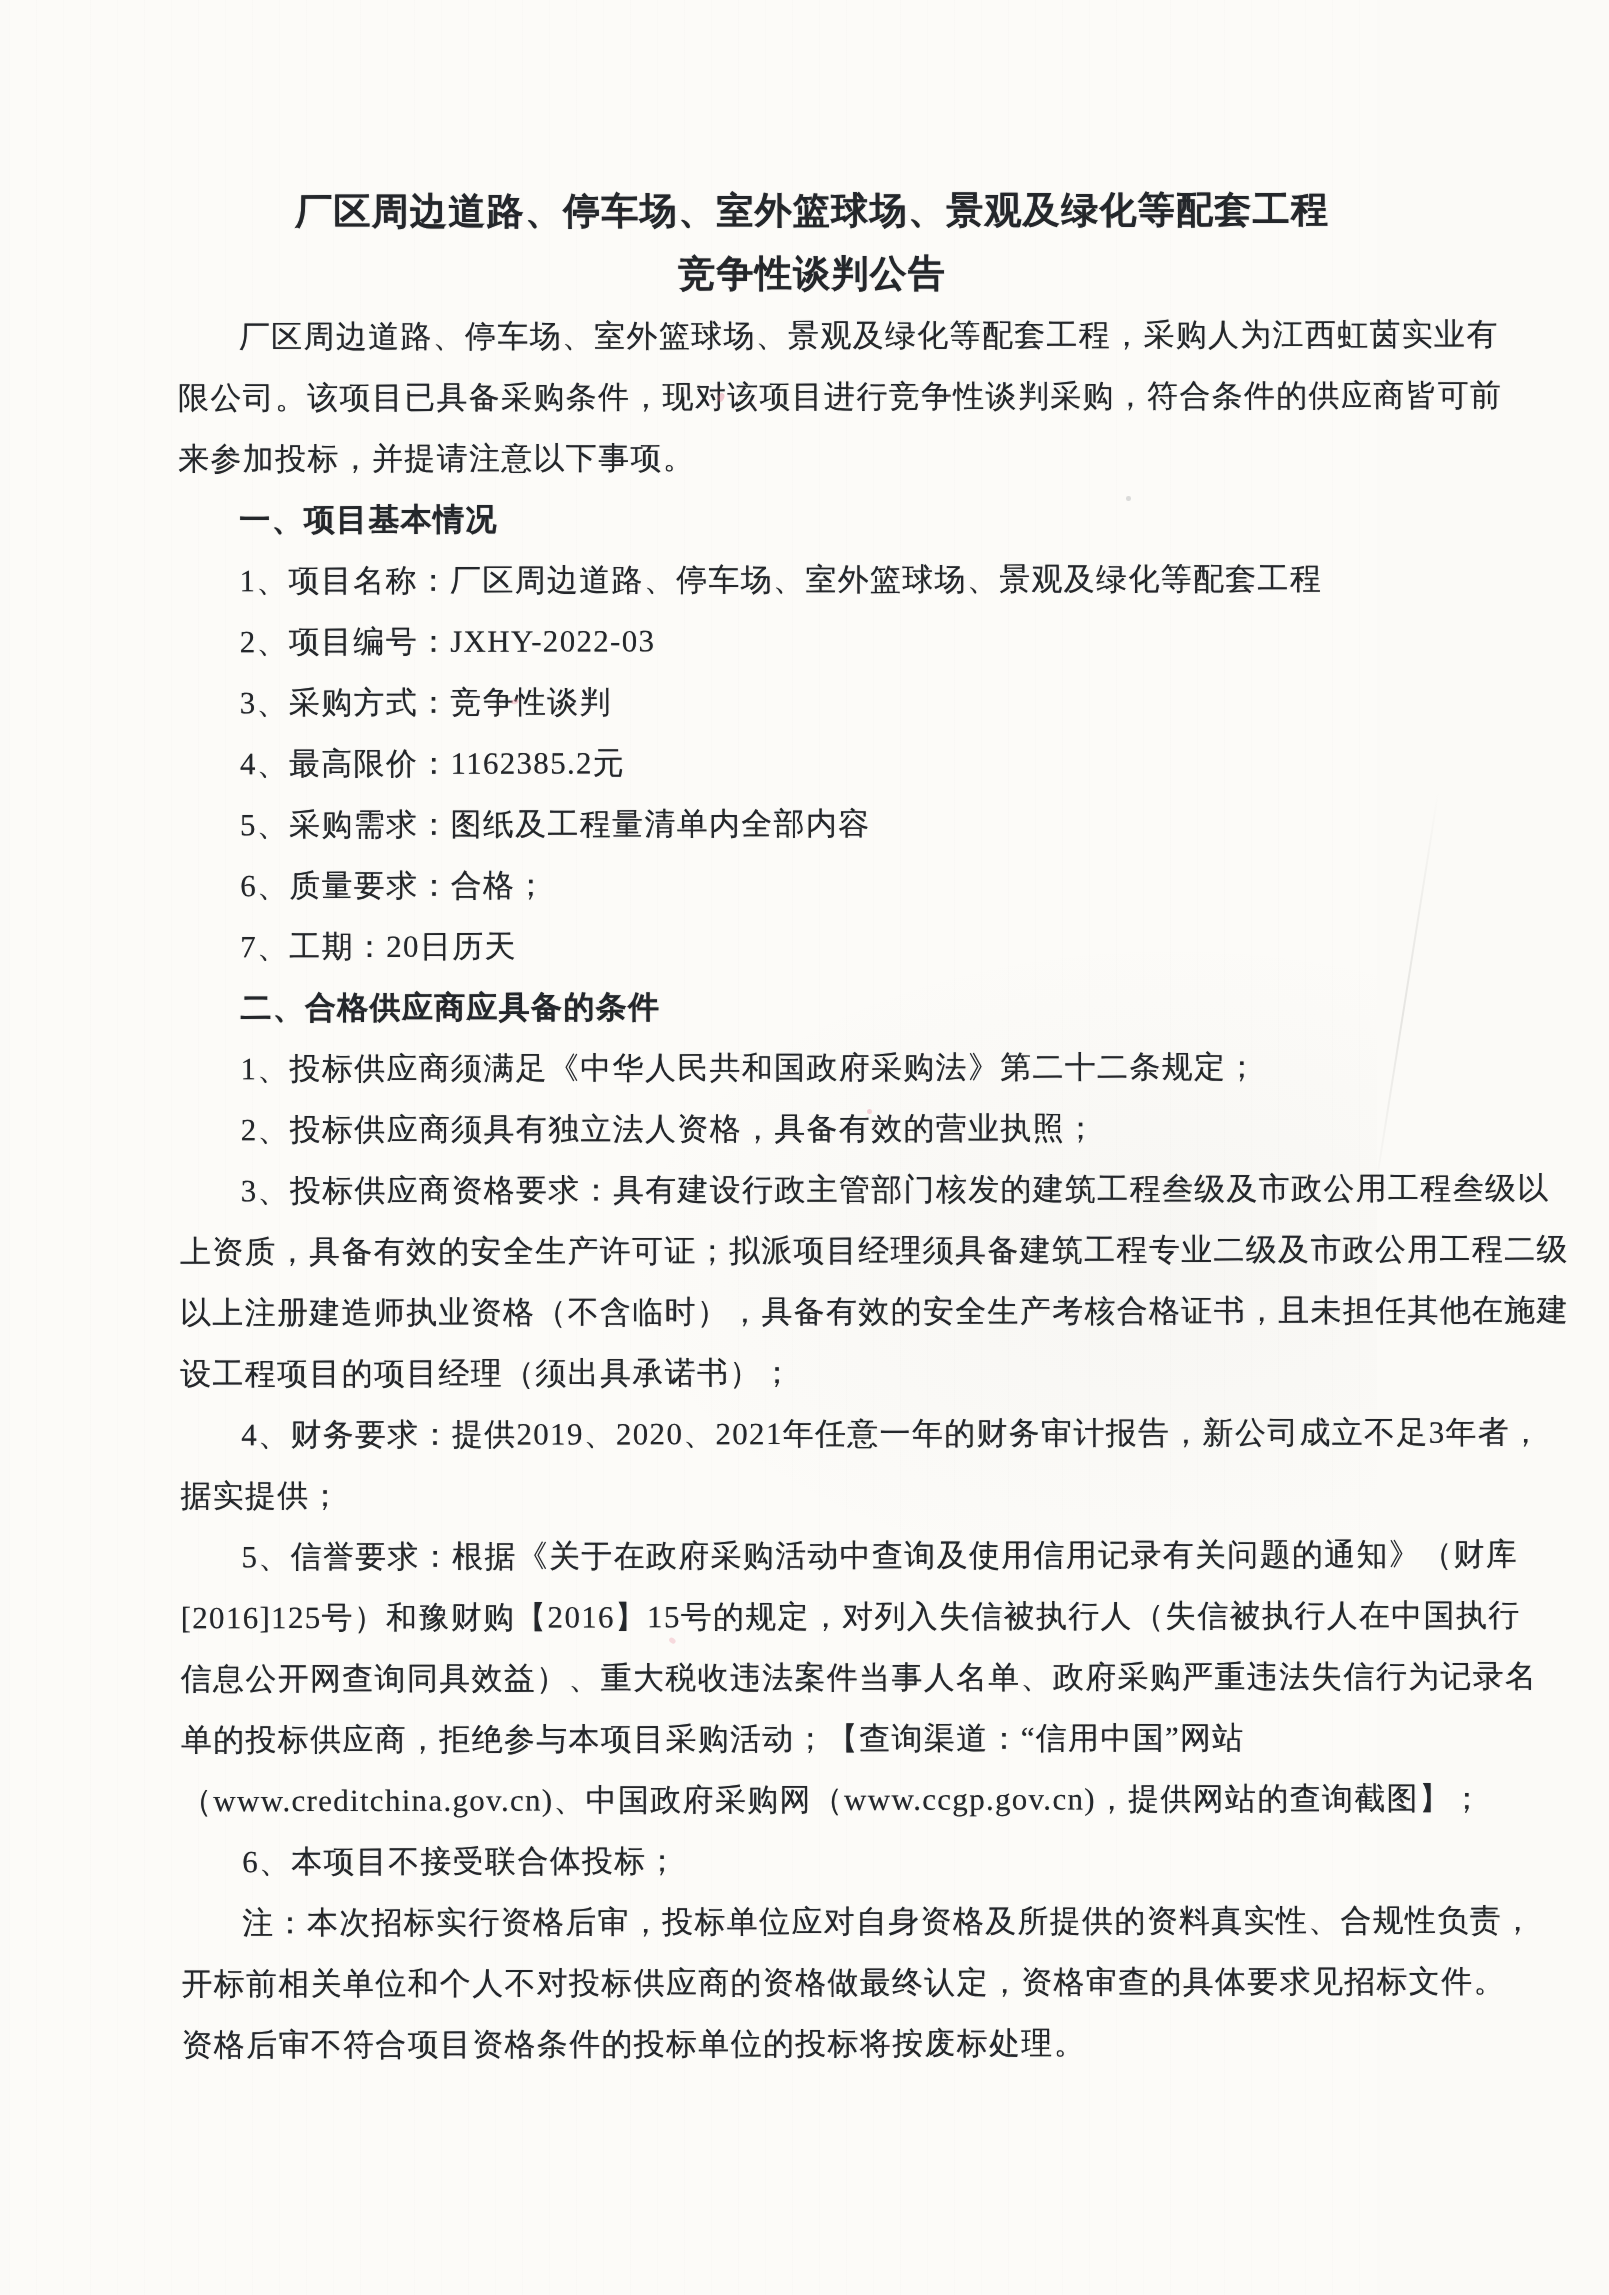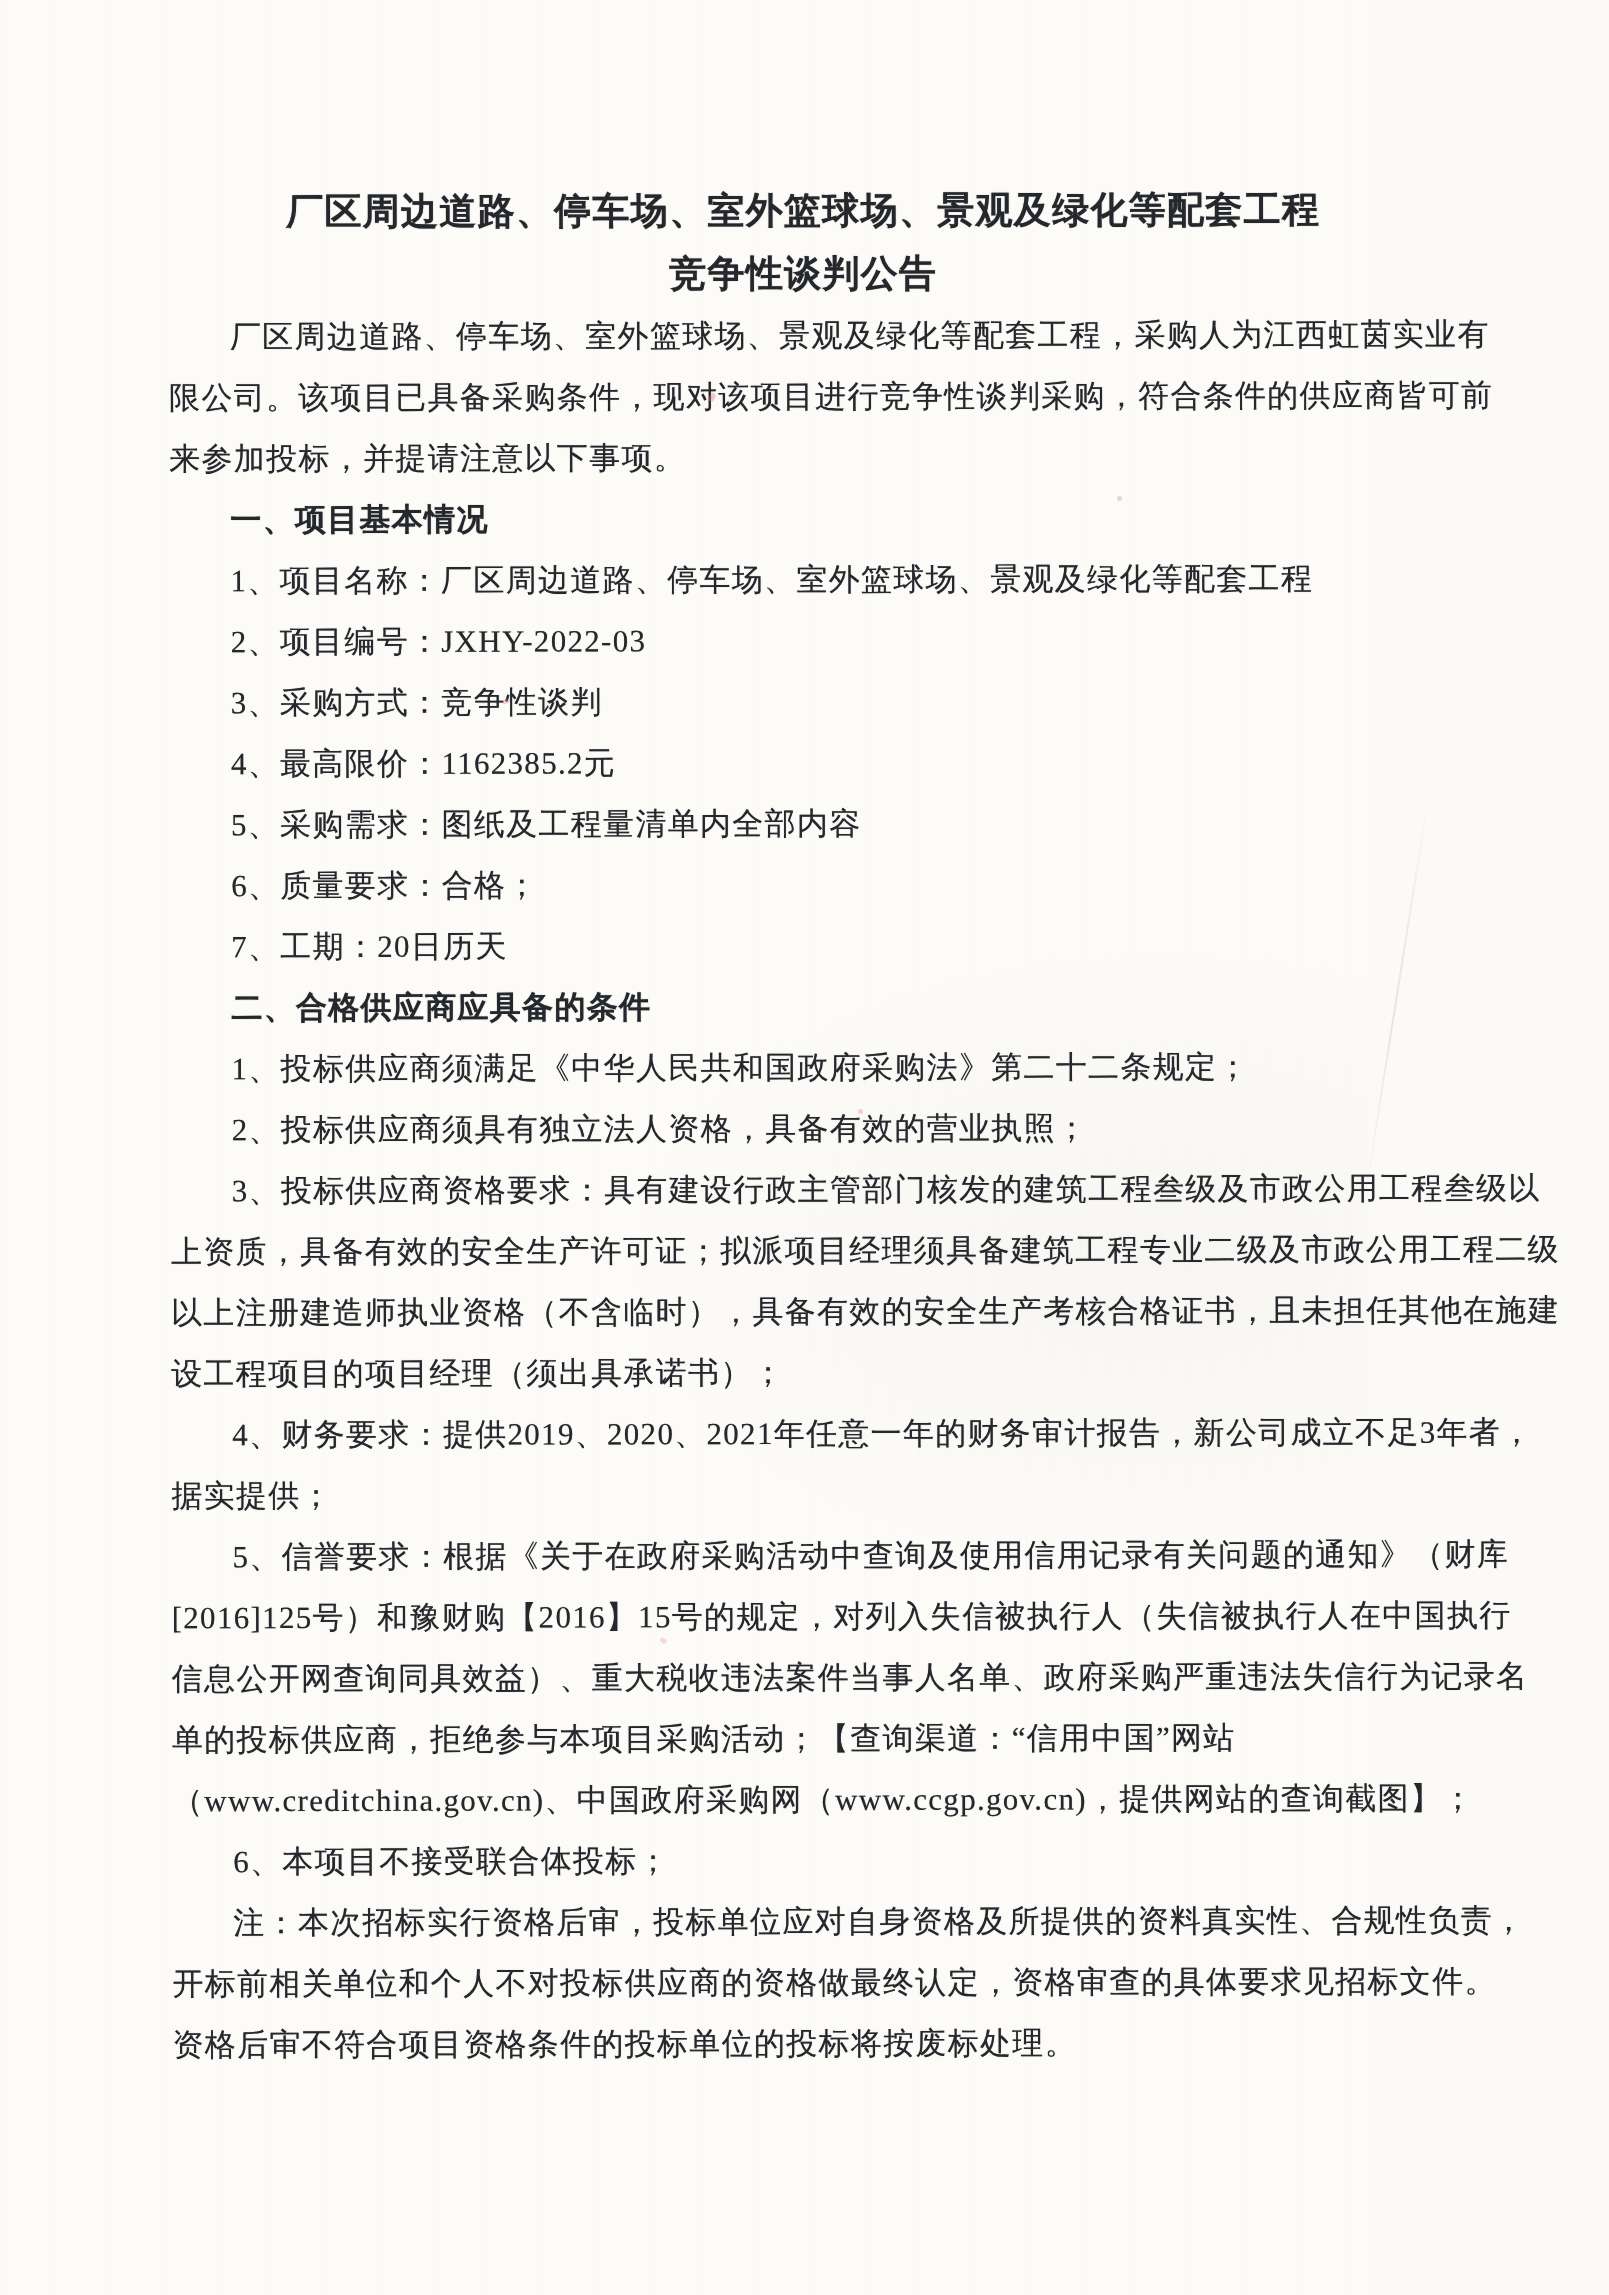--- a/index.html
+++ b/index.html
@@ -13,20 +13,21 @@
   .page {
     position: relative;
     width: 1368px;
     height: 2295px;
     background:
       repeating-linear-gradient(90deg, rgba(60,60,58,0.012) 0 1.3px, rgba(0,0,0,0) 1.3px 27px),
       radial-gradient(ellipse 802px 468px at 85% 55%, rgba(120,120,115,0.04), rgba(0,0,0,0) 70%),
       #fcfbf8;
     font-family: "Liberation Serif", "DejaVu Serif", serif;
     color: #24272b;
+    margin-left: 9px;
   }
   .content {
     position: absolute;
     left: 0;
     top: 0;
     width: 1609px;
     padding-top: 179px;
     transform: rotate(-0.12deg);
     transform-origin: 50% 40%;
   }

